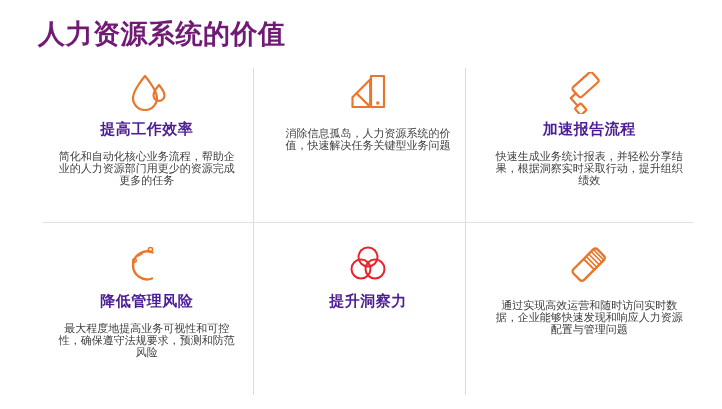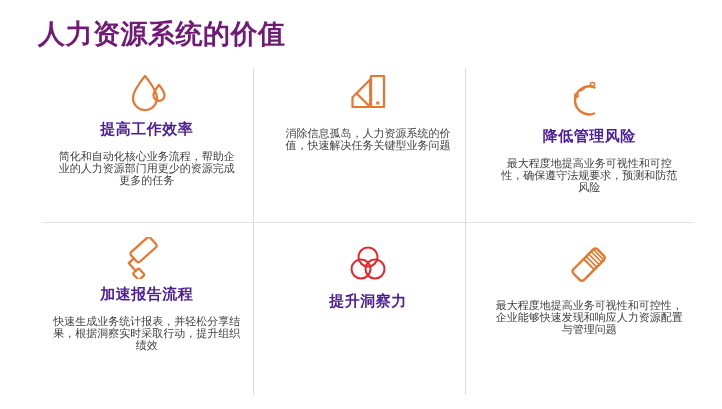--- a/index.html
+++ b/index.html
@@ -109,45 +109,45 @@
       <svg width="44" height="42" viewBox="0 0 44 42">
         <rect x="25" y="4" width="13" height="31" fill="none" stroke="#E8762C" stroke-width="2.2" stroke-linejoin="round"></rect>
         <rect x="30.3" y="29.5" width="3" height="3" fill="#E8762C"></rect>
         <path d="M24.2 7.5 L10.5 21.2 L22.5 33.2 L24.2 31.5 Z" fill="none" stroke="#E8762C" stroke-width="2.2" stroke-linejoin="round"></path>
         <path d="M10.5 21.2 L6.5 25.2 L6.5 35 L24 35" fill="none" stroke="#E8762C" stroke-width="2.2" stroke-linejoin="round"></path>
       </svg>
     </div>
     <div class="card-body">消除信息孤岛，人力资源系统的价值，快速解决任务关键型业务问题</div>
   </div>
 
-  <div class="card r2 c1">
-    <div class="icon-wrap">
-      <svg width="44" height="42" viewBox="0 0 44 42">
-        <path d="M27.5 8.5 A14 14 0 1 0 27 34.5" fill="none" stroke="#E8762C" stroke-width="2.4" stroke-linecap="round"></path>
-        <circle cx="25.5" cy="5.5" r="2.1" fill="none" stroke="#E8762C" stroke-width="1.5"></circle>
-        <circle cx="9.5" cy="16.5" r="1.8" fill="none" stroke="#E8762C" stroke-width="1.4"></circle>
-        <path d="M13.5 12 L17.5 9.8" fill="none" stroke="#E8762C" stroke-width="1.3" stroke-linecap="round"></path>
-      </svg>
-    </div>
-    <div class="card-title">降低管理风险</div>
-    <div class="card-body">最大程度地提高业务可视性和可控性，确保遵守法规要求，预测和防范风险</div>
-  </div>
-
   <div class="card r1 c3">
     <div class="icon-wrap">
       <svg width="46" height="42" viewBox="0 0 46 42">
         <g transform="rotate(-42 23 21)">
           <rect x="13" y="6" width="26" height="13" rx="2.5" fill="none" stroke="#E8762C" stroke-width="2.2" stroke-linejoin="round"></rect>
           <path d="M13 12.5 L6 12.5 L6 23" fill="none" stroke="#E8762C" stroke-width="2.2" stroke-linecap="round" stroke-linejoin="round"></path>
           <rect x="2" y="23" width="8" height="9" rx="1.5" fill="none" stroke="#E8762C" stroke-width="2.2" stroke-linejoin="round"></rect>
         </g>
       </svg>
     </div>
     <div class="card-title">加速报告流程</div>
     <div class="card-body">快速生成业务统计报表，并轻松分享结果，根据洞察实时采取行动，提升组织绩效</div>
+  </div>
+
+  <div class="card r2 c1">
+    <div class="icon-wrap">
+      <svg width="44" height="42" viewBox="0 0 44 42">
+        <path d="M27.5 8.5 A14 14 0 1 0 27 34.5" fill="none" stroke="#E8762C" stroke-width="2.4" stroke-linecap="round"></path>
+        <circle cx="25.5" cy="5.5" r="2.1" fill="none" stroke="#E8762C" stroke-width="1.5"></circle>
+        <circle cx="9.5" cy="16.5" r="1.8" fill="none" stroke="#E8762C" stroke-width="1.4"></circle>
+        <path d="M13.5 12 L17.5 9.8" fill="none" stroke="#E8762C" stroke-width="1.3" stroke-linecap="round"></path>
+      </svg>
+    </div>
+    <div class="card-title">降低管理风险</div>
+    <div class="card-body">最大程度地提高业务可视性和可控性，确保遵守法规要求，预测和防范风险</div>
   </div>
 
   <div class="card r2 c2">
     <div class="icon-wrap">
       <svg width="44" height="42" viewBox="0 0 44 42">
         <circle cx="22" cy="13" r="9.5" fill="none" stroke="#E8232A" stroke-width="2"></circle>
         <circle cx="15" cy="25" r="9.5" fill="none" stroke="#E8232A" stroke-width="2"></circle>
         <circle cx="29" cy="25" r="9.5" fill="none" stroke="#E8232A" stroke-width="2"></circle>
       </svg>
     </div>
@@ -160,16 +160,16 @@
         <g transform="rotate(-45 23 21)">
           <rect x="6" y="13" width="34" height="15" rx="3" fill="none" stroke="#E8762C" stroke-width="2.4" stroke-linejoin="round"></rect>
           <line x1="23.5" y1="13" x2="23.5" y2="28" stroke="#E8762C" stroke-width="2"></line>
           <line x1="27" y1="13.6" x2="27" y2="27.4" stroke="#E8762C" stroke-width="1.6"></line>
           <line x1="30.5" y1="13.6" x2="30.5" y2="27.4" stroke="#E8762C" stroke-width="1.6"></line>
           <line x1="34" y1="13.6" x2="34" y2="27.4" stroke="#E8762C" stroke-width="1.6"></line>
           <line x1="37" y1="13.6" x2="37" y2="27.4" stroke="#E8762C" stroke-width="1.6"></line>
         </g>
       </svg>
     </div>
-    <div class="card-body">最大程度地提高业务可视性和可控性，企业能够快速发现和响应人力资源配置与管理问题</div>
+    <div class="card-body">通过实现高效运营和随时访问实时数据，企业能够快速发现和响应人力资源配置与管理问题</div>
   </div>
 
 </div>
 
 </body></html>

